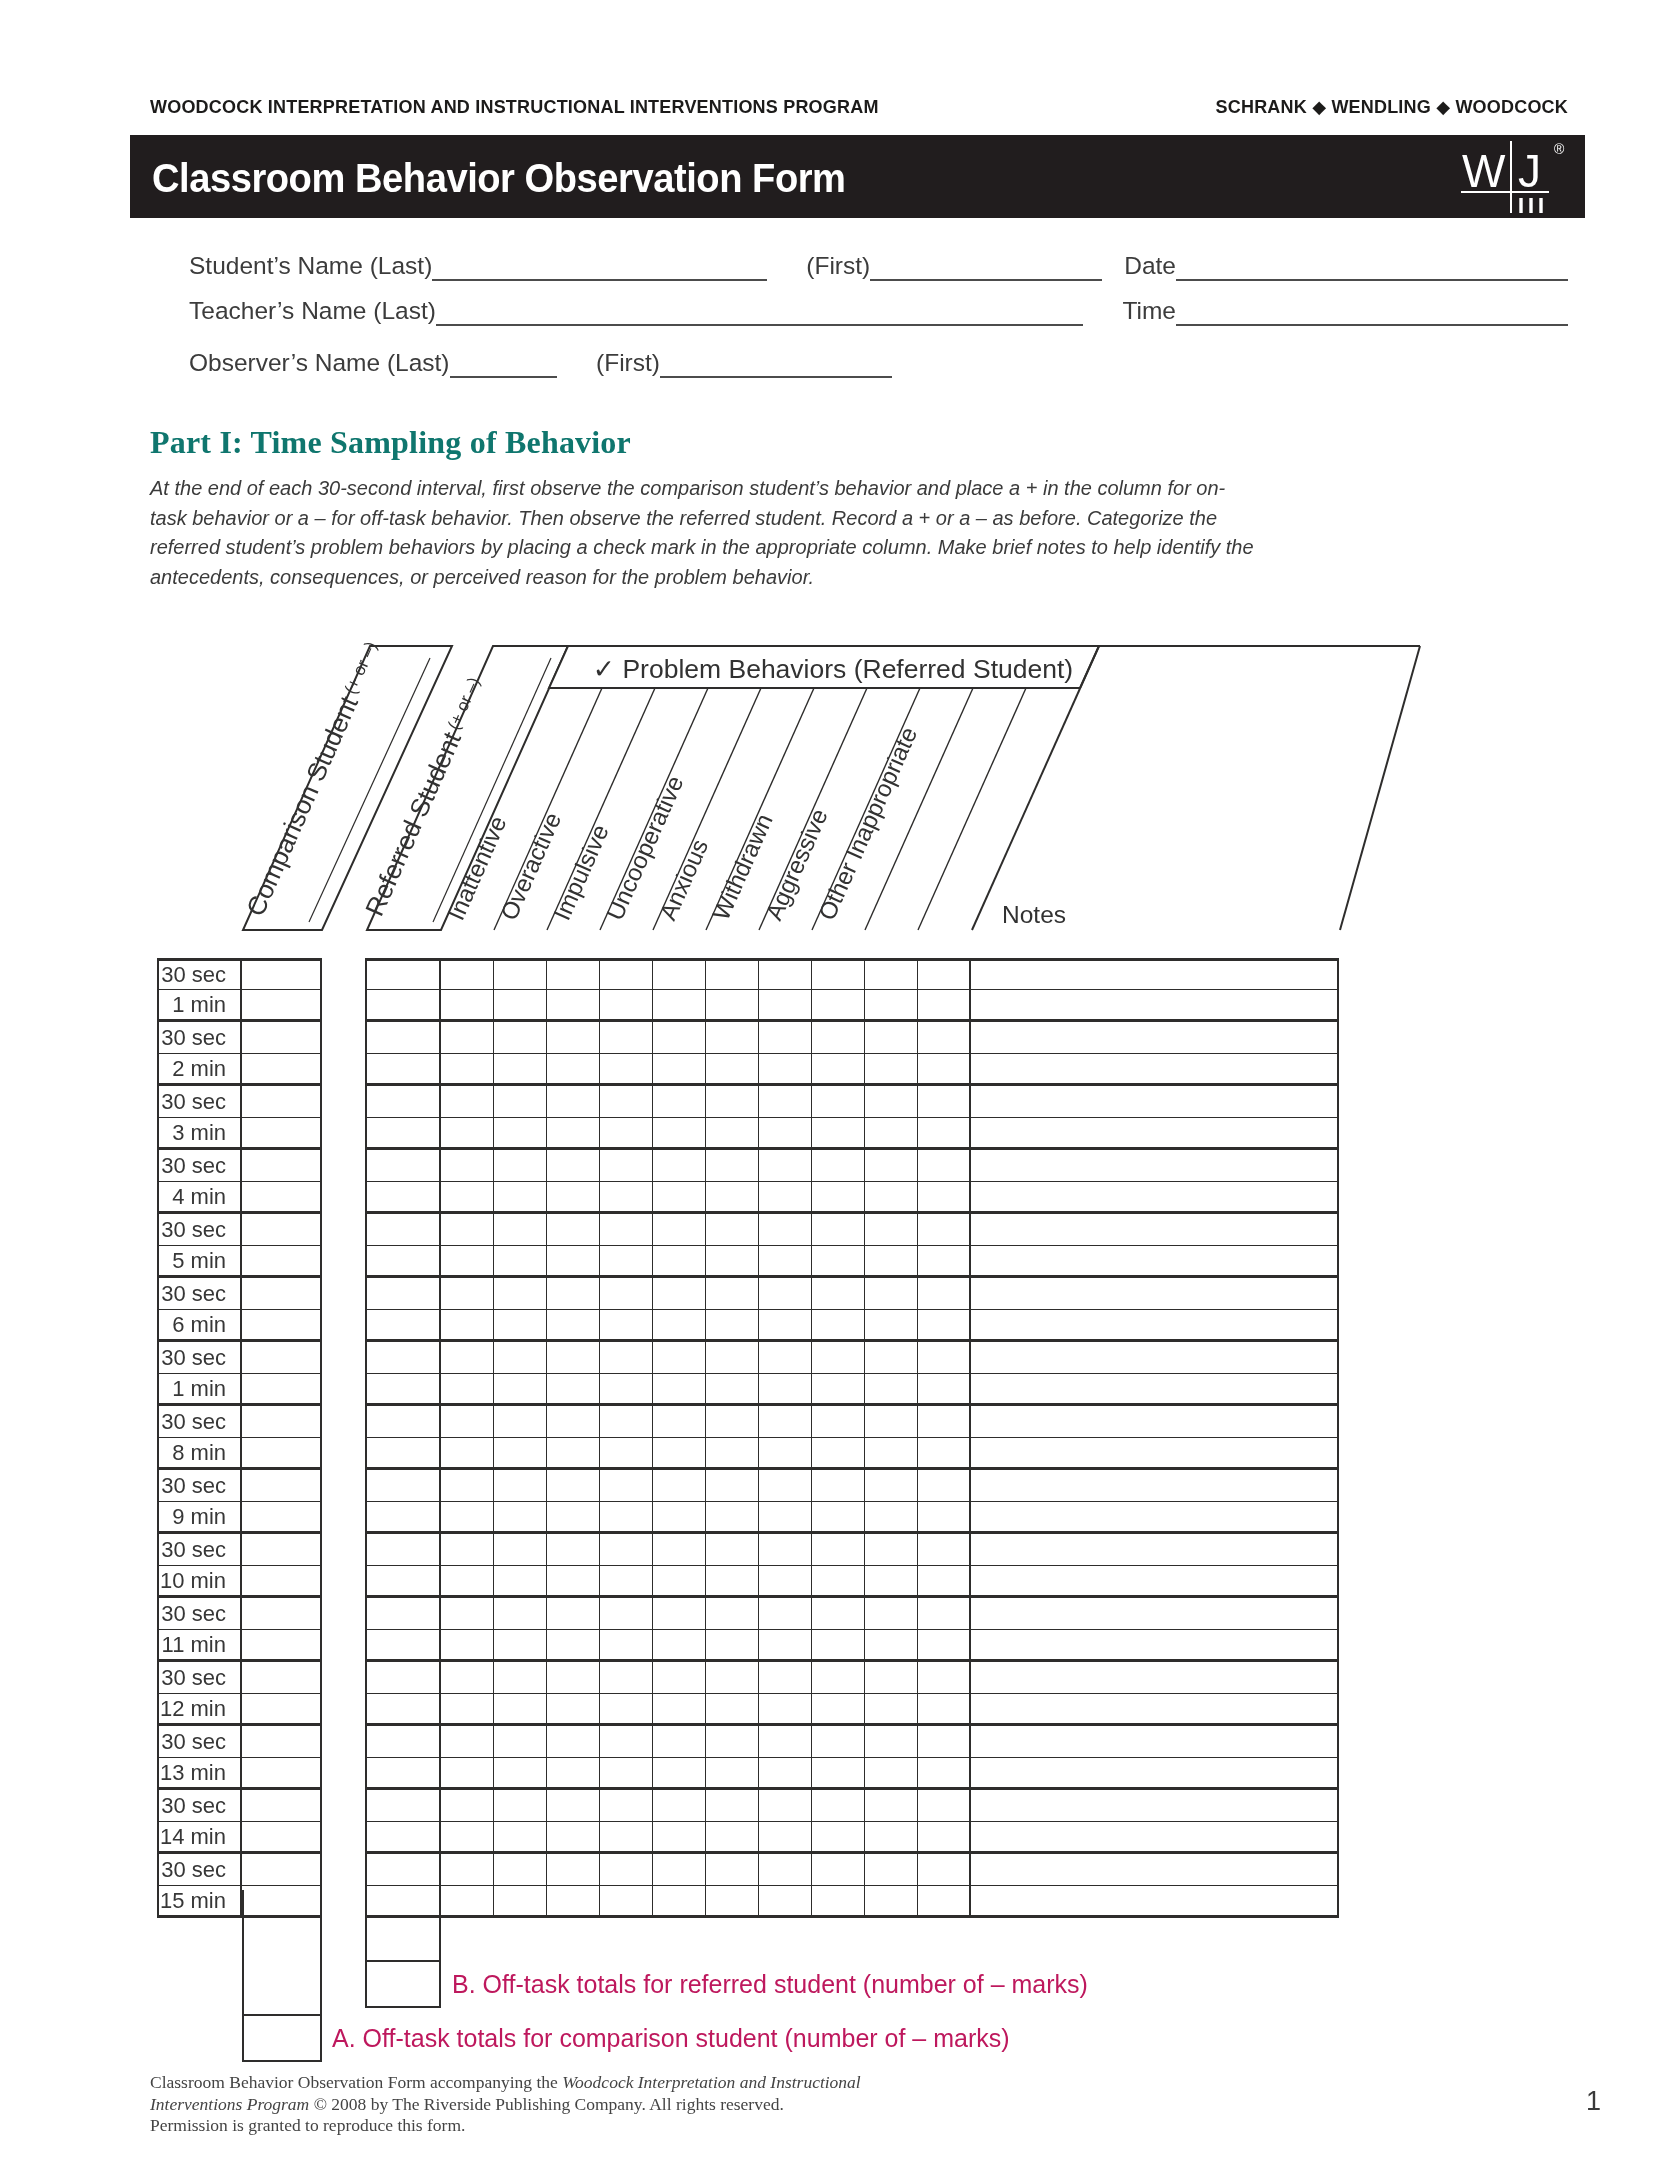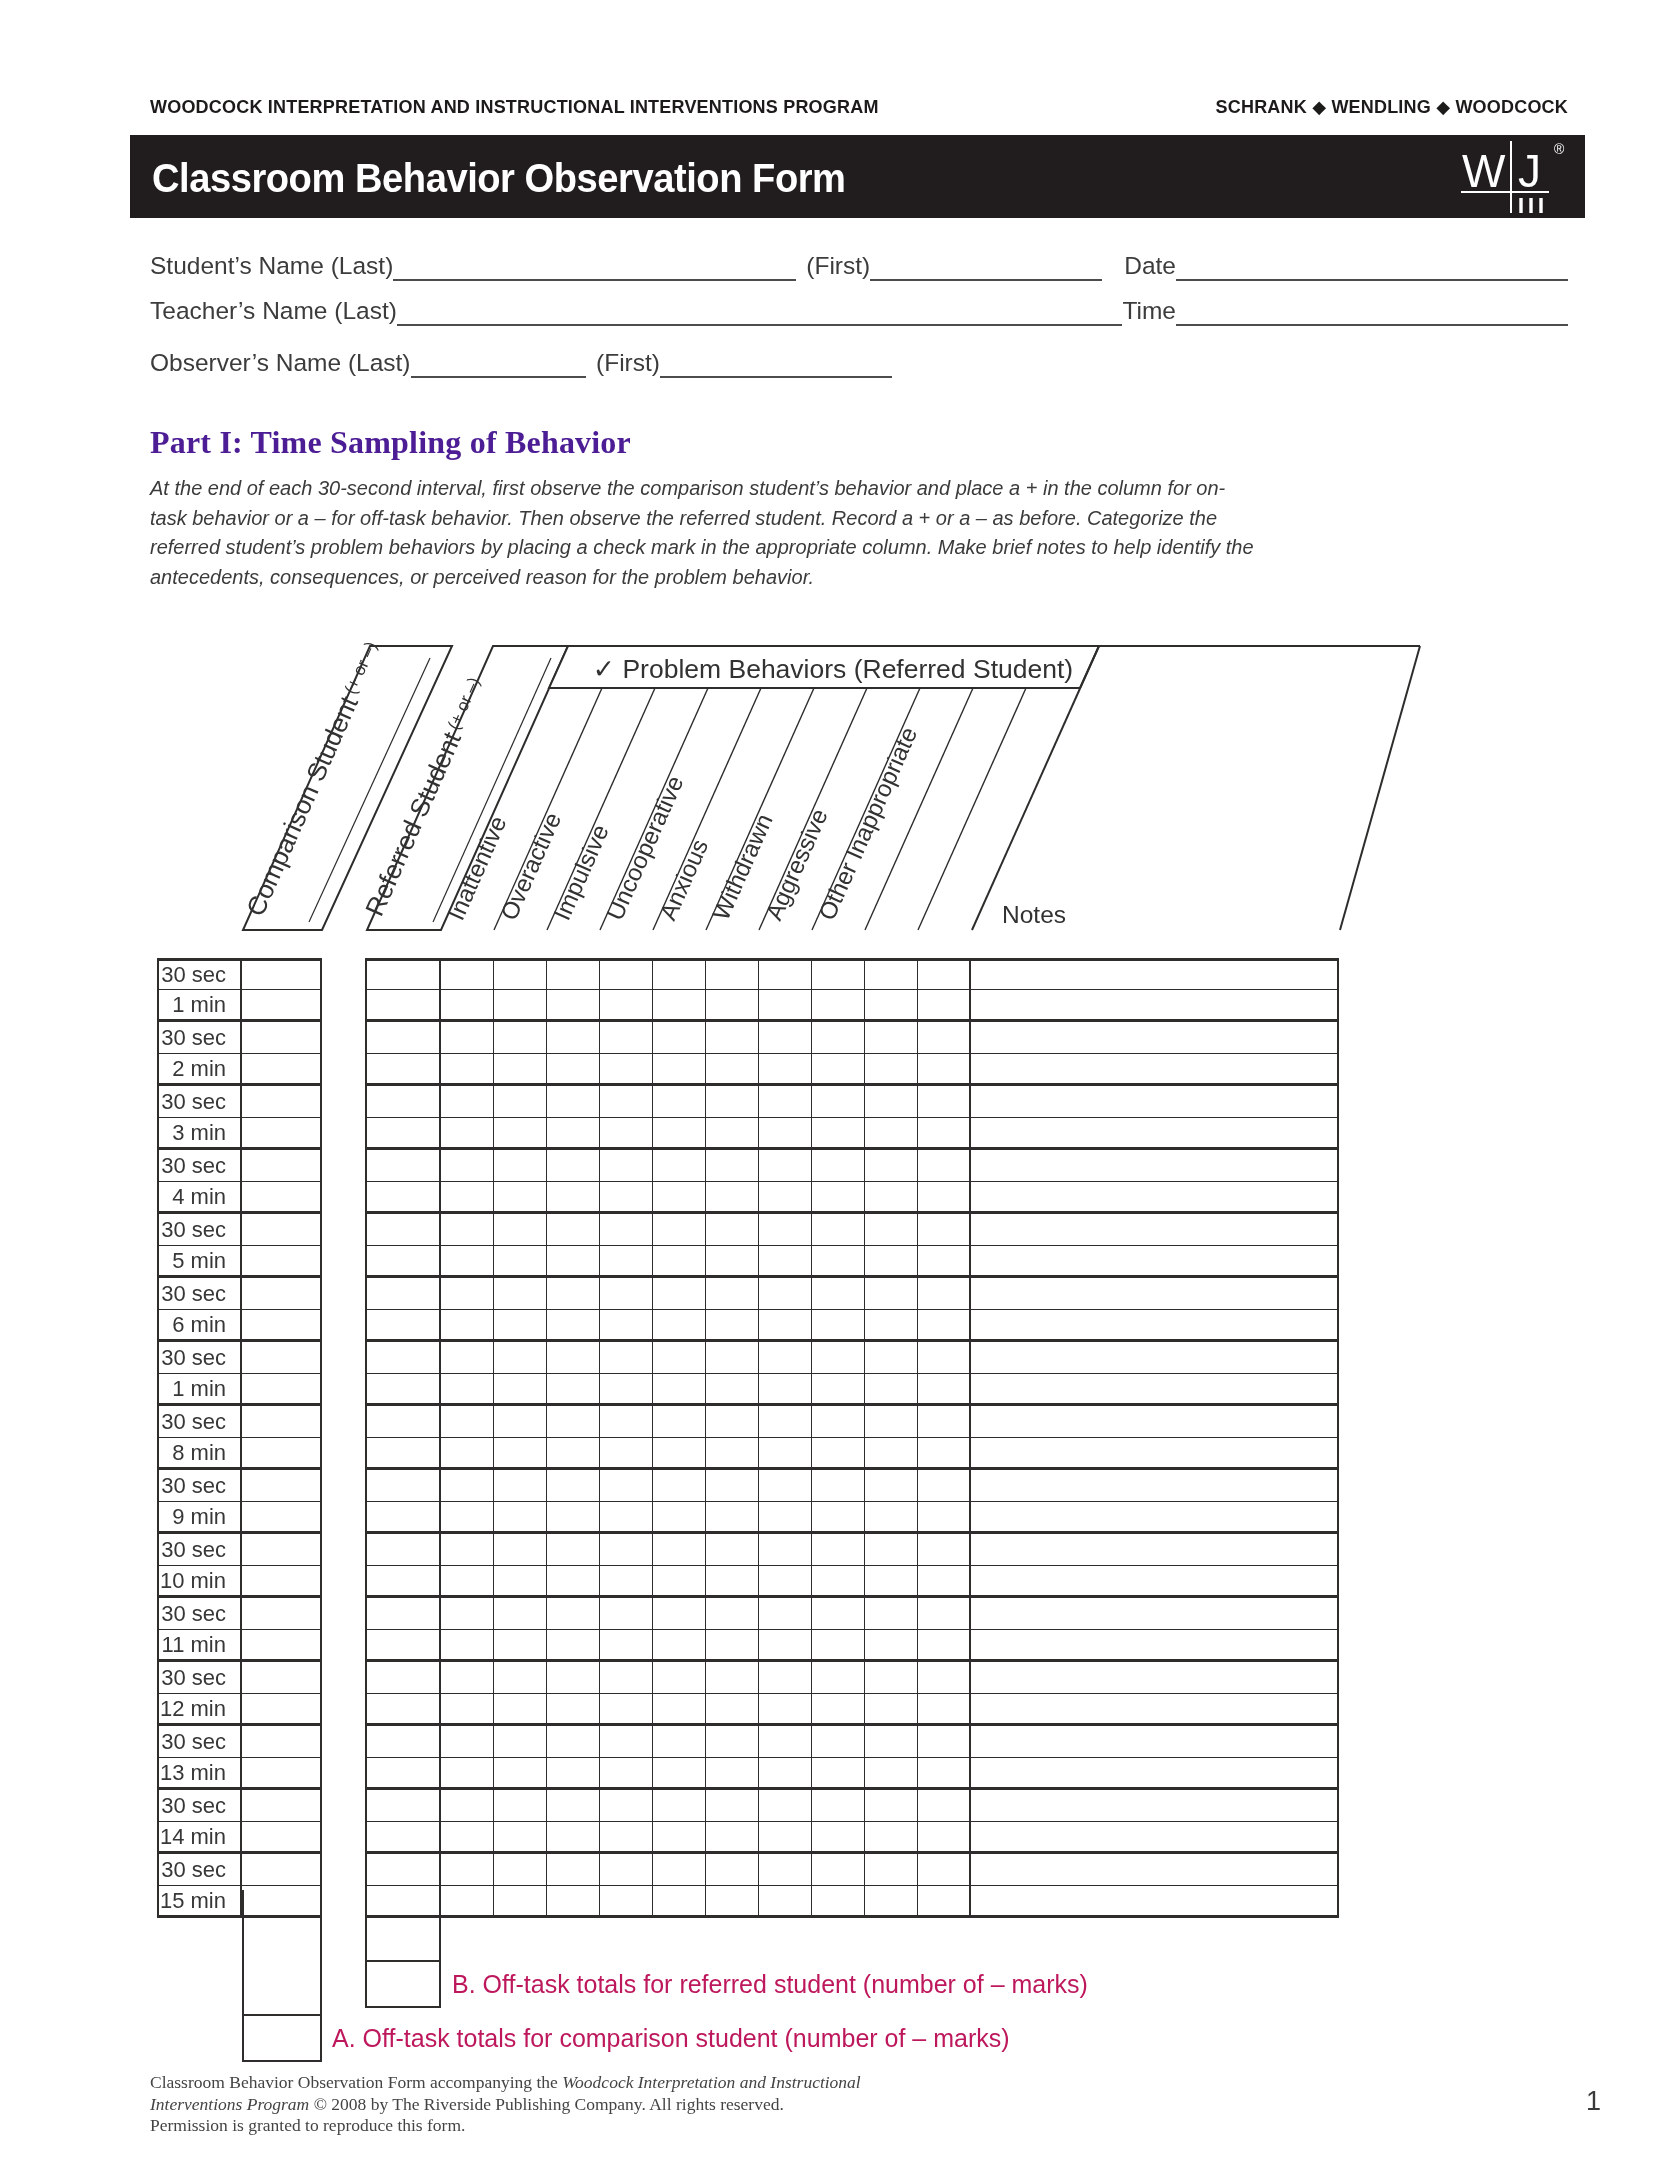--- a/index.html
+++ b/index.html
@@ -28,31 +28,31 @@
     position:absolute;left:22px;top:0;height:83px;line-height:86px;color:#fff;
     font-size:41px;font-weight:800;letter-spacing:-.5px;white-space:nowrap;
     transform:scaleX(.93);transform-origin:left center;
   }
   #wj-logo{position:absolute;right:16px;top:3px;}
   
   .field-row{
     position:absolute;left:150px;display:flex;align-items:flex-end;
     font-size:24.5px;color:#3c3c3c;white-space:nowrap;
   }
-  .field-row .lbl{padding-bottom:1px;}
+  .field-row .lbl{padding-bottom:1px;margin-left:39px;}
   .field-row .line{
     border-bottom:2px solid #4c4c4c;height:26px;display:inline-block;
   }
   .grow{flex:1 1 auto;}
   .ml{margin-left:10px;}
   
   #part1-heading{
     position:absolute;left:150px;top:424px;
     font-family:"Liberation Serif","DejaVu Serif",serif;
-    font-size:32px;font-weight:700;color:#4c1d95;letter-spacing:.2px;
+    font-size:32px;font-weight:700;color:#0f766e;letter-spacing:.2px;
   }
   #instructions{
     position:absolute;left:150px;top:474px;width:1440px;
     font-size:20px;font-style:italic;color:#3b3b3b;line-height:29.5px;
   }
   
   #tbl-header{position:absolute;left:150px;top:640px;}
   #tbl-header line,#tbl-header polygon{stroke:var(--ink);}
   #tbl-header polygon{fill:#fff;stroke-width:2;}
   #tbl-header .thin{stroke-width:1.2;}

